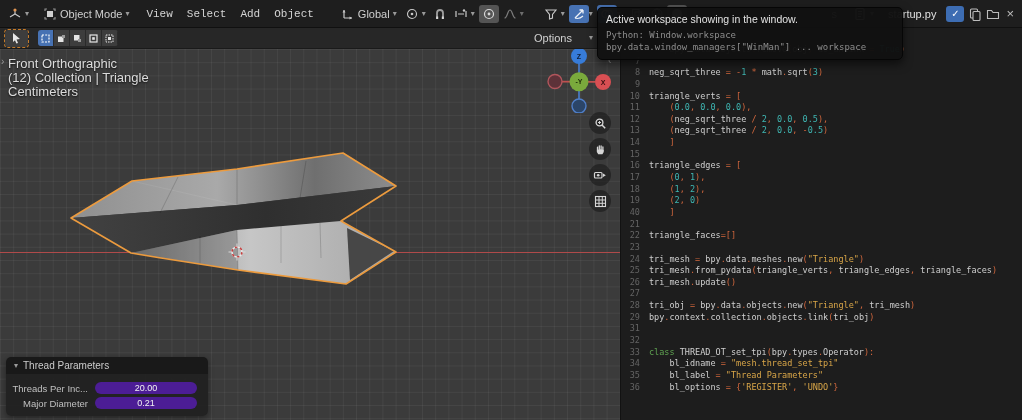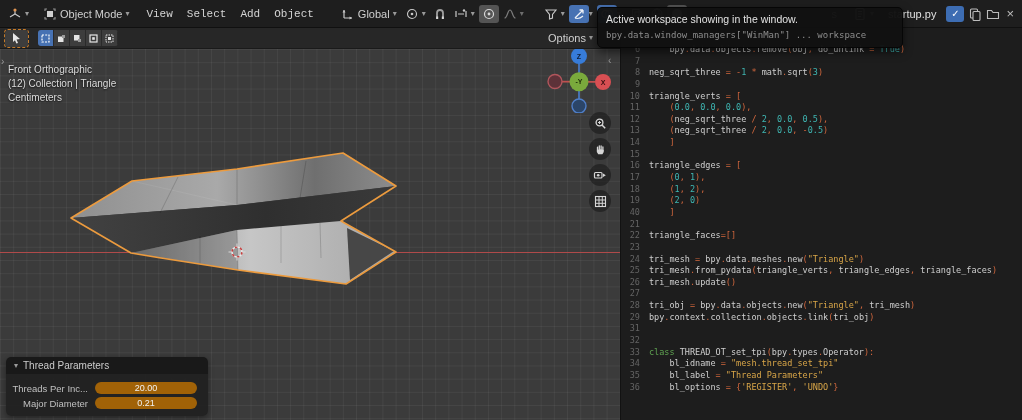--- a/index.html
+++ b/index.html
@@ -35,55 +35,55 @@
     background:#272727; border-bottom:1px solid #1a1a1a;
     display:flex; align-items:center; padding:0 5px; z-index:20;
   }
   .activetool{
     width:23px; height:17px; background:#3d3d3d; border-radius:3px;
     outline:1px dashed #c47b2a; display:flex; align-items:center; justify-content:center;
   }
   .selmodes{ display:flex; margin-left:10px; background:#313131; border-radius:3px; overflow:hidden; }
   .selmode{ width:16px; height:16px; display:flex; align-items:center; justify-content:center; background:#3d3d3d; border-right:1px solid #2a2a2a; }
   .selmode.on{ background:#4772b3; }
-  .optionsbtn{ margin-left:auto; margin-right:22px; display:flex; gap:3px; align-items:center; color:#d0d0d0; }
+  .optionsbtn{ margin-left:auto; margin-right:22px; display:flex; gap:17px; align-items:center; color:#d0d0d0; }
 
   
   .viewport{
     position:absolute; left:0; top:49px; width:620px; height:371px;
     background-color:#3b3b3b;
     background-image:
       linear-gradient(rgba(255,255,255,0.05) 1px, transparent 1px),
       linear-gradient(90deg, rgba(255,255,255,0.05) 1px, transparent 1px);
     background-size:13.2px 13.2px;
     z-index:1; overflow:hidden;
   }
   .xaxis{ position:absolute; left:0; top:203px; width:620px; height:1px; background:#b04a4a; }
-  .vp-overlay{ position:absolute; left:8px; top:14px; line-height:14px; font-size:10px;
+  .vp-overlay{ position:absolute; left:8px; top:8px; line-height:14px; font-size:13px;
     color:#dcdcdc; text-shadow:0 1px 2px rgba(0,0,0,.8); z-index:6; }
   .meshsvg{ position:absolute; left:0; top:-21px; z-index:4; }
   .toolshelf-chev{ position:absolute; left:1px; top:7px; color:#9a9a9a; font-size:10px; z-index:7; }
   .sidebar-chev{ position:absolute; left:608px; top:6px; color:#9a9a9a; font-size:10px; z-index:7; }
 
   .gizmo{ position:absolute; left:545px; top:-6px; z-index:7; }
   .gz-label{ font-size:7px; font-weight:bold; font-family:"Liberation Sans",sans-serif; }
 
   .vbtns{ position:absolute; left:589px; top:63px; z-index:7; display:flex; flex-direction:column; gap:3px; }
   .vbtn{ width:22px; height:22px; border-radius:50%; background:rgba(28,28,28,.66);
     display:flex; align-items:center; justify-content:center; margin-bottom:1px; }
 
   
   .redo-panel{ position:absolute; left:6px; top:308px; width:202px; z-index:8;
     border-radius:5px; overflow:hidden; box-shadow:0 2px 6px rgba(0,0,0,.4); }
   .redo-head{ background:#191919; height:17px; display:flex; align-items:center; gap:5px;
     padding:0 8px; color:#cccccc; font-size:10px; }
   .redo-body{ background:rgba(32,32,32,.93); padding:5px 5px 7px 5px; }
   .prow{ display:flex; align-items:center; margin-top:3px; }
   .plabel{ width:84px; text-align:right; padding-right:7px; color:#c0c0c0; font-size:9.5px; }
-  .pfield{ width:102px; height:12px; background:#a16207; border-radius:6px;
+  .pfield{ width:102px; height:12px; background:#4c1d95; border-radius:6px;
     color:#f2f2f2; font-size:9px; text-align:center; line-height:12px; }
 
   
   .editor{
     position:absolute; left:620px; top:28px; width:402px; height:392px;
     background:#1d1d1d; border-left:1px solid #121212; z-index:2;
     font-family:"DejaVu Sans Mono", monospace; font-size:8.5px;
     padding-top:16px; overflow:hidden;
   }
   .cl{ display:flex; height:11.65px; line-height:11.65px; white-space:pre; }
@@ -442,16 +442,17 @@
       <div class="cl"><span class="ln">31</span><span class="ct"></span></div>
       <div class="cl"><span class="ln">32</span><span class="ct"></span></div>
       <div class="cl"><span class="ln">33</span><span class="ct"><span class="tk-k">class</span><span class="tk-t"> THREAD_OT_set_tpi</span><span class="tk-o">(</span><span class="tk-t">bpy</span><span class="tk-o">.</span><span class="tk-t">types</span><span class="tk-o">.</span><span class="tk-t">Operator</span><span class="tk-o">):</span></span></div>
       <div class="cl"><span class="ln">34</span><span class="ct"><span class="tk-t">    bl_idname </span><span class="tk-o">=</span><span class="tk-t"> </span><span class="tk-s">"mesh.thread_set_tpi"</span></span></div>
       <div class="cl"><span class="ln">35</span><span class="ct"><span class="tk-t">    bl_label </span><span class="tk-o">=</span><span class="tk-t"> </span><span class="tk-s">"Thread Parameters"</span></span></div>
       <div class="cl"><span class="ln">36</span><span class="ct"><span class="tk-t">    bl_options </span><span class="tk-o">=</span><span class="tk-t"> </span><span class="tk-o">{</span><span class="tk-s">'REGISTER'</span><span class="tk-o">,</span><span class="tk-t"> </span><span class="tk-s">'UNDO'</span><span class="tk-o">}</span></span></div>
     </div>
 
   <div class="tooltip">
     <div class="tt-title">Active workspace showing in the window.</div>
+    <div class="tt-py">Python: Window.workspace</div>
     <div class="tt-py">bpy.data.window_managers["WinMan"] ... workspace</div>
   </div>
 
 </div>
 
 </body></html>

